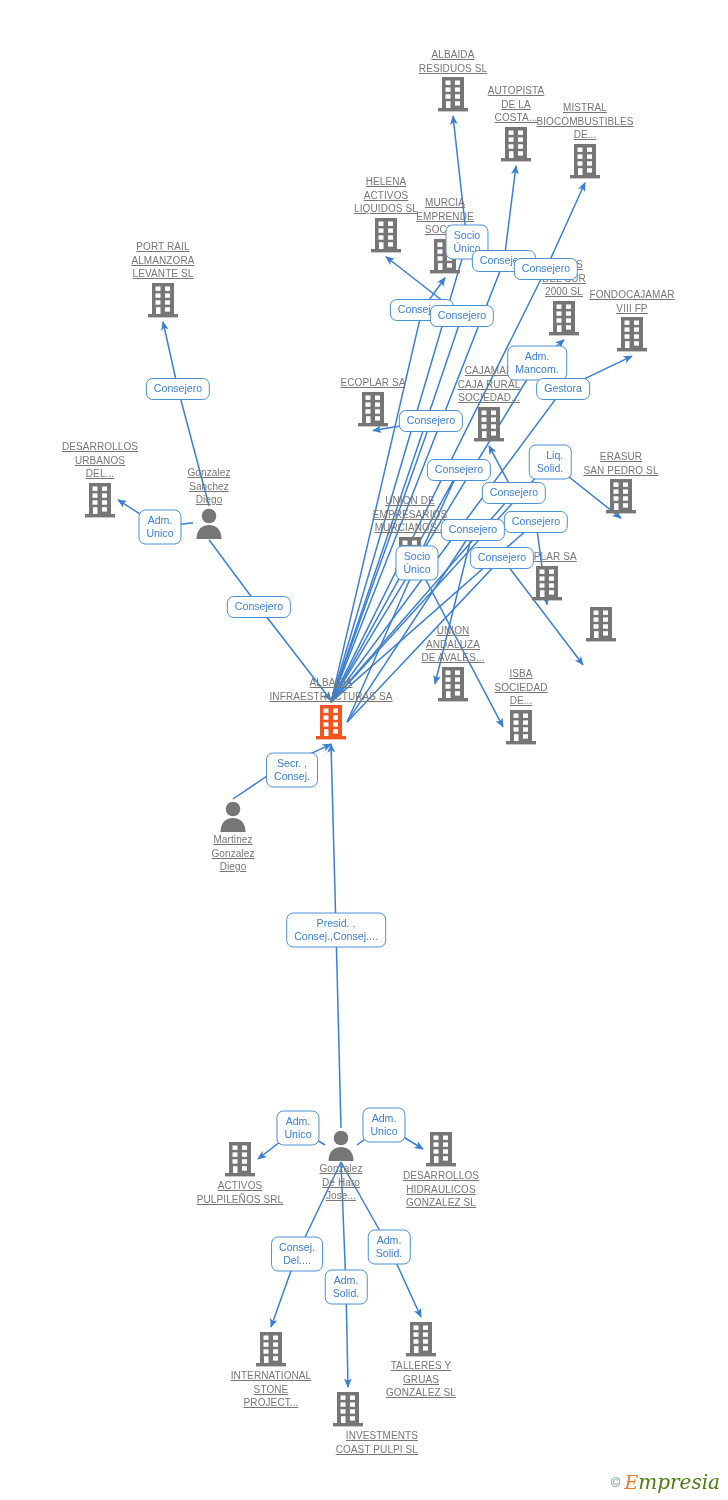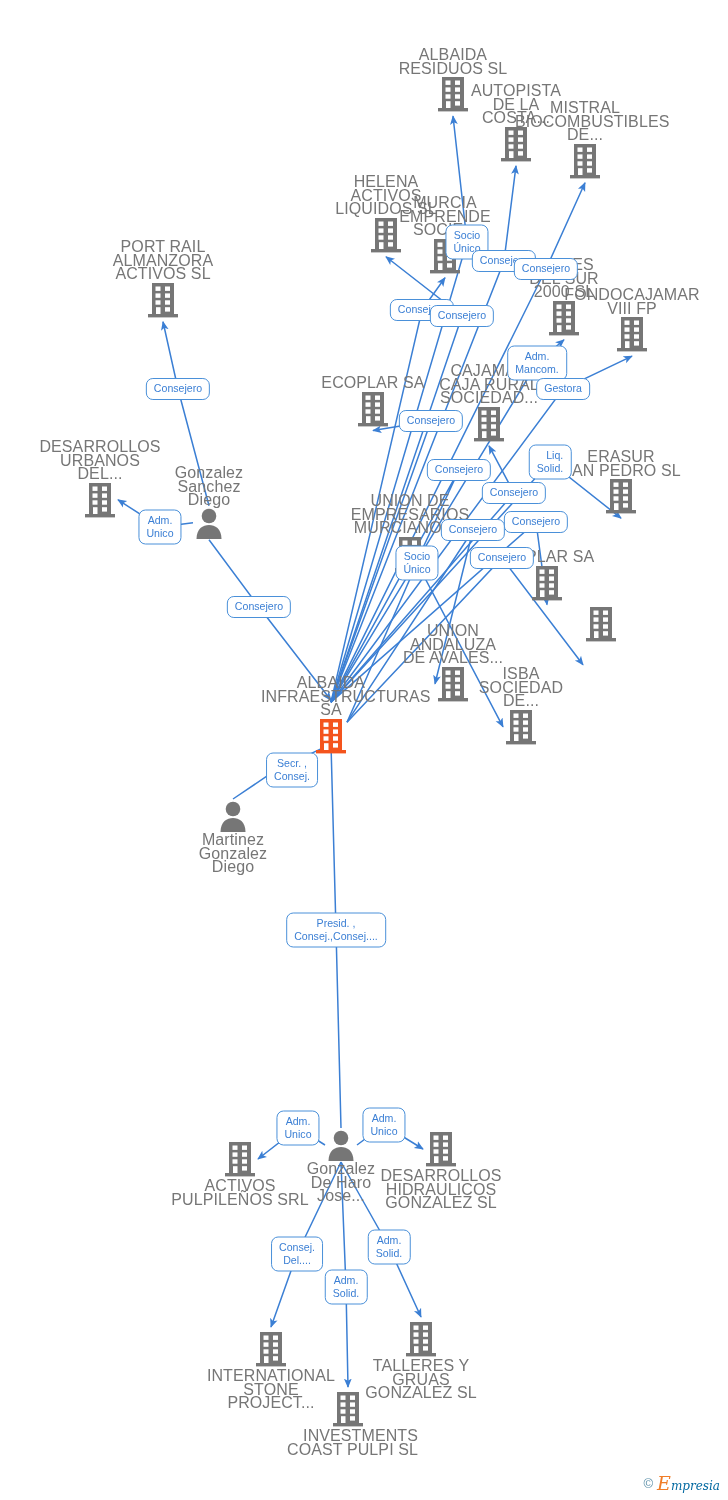--- a/index.html
+++ b/index.html
@@ -24,25 +24,26 @@
   
   .node{
     position:absolute;
     width:140px;
     margin-left:-70px;            
     text-align:center;
     z-index:3;
   }
   .node .label{
     display:block;
-    font-size:16px;
+    font-size:10px;
     line-height:13.6px;
     color:#767676;
     letter-spacing:.1px;
     white-space:pre-line;
+    text-decoration:underline;
   }
   .node .glyph{
     display:block;
     margin:0 auto;
     width:34px;height:38px;
   }
   .node.person .glyph{width:30px;height:32px;}
   .node.label-below .glyph{margin-bottom:1px;}
 
   
@@ -69,21 +70,21 @@
     bottom:6px;
     z-index:8;
     display:flex;
     align-items:center;
     gap:4px;
     font-size:16px;
   }
   #logo .copy{color:#5b8fa8;font-size:13px;}
   #logo .brand{font-family:"DejaVu Serif","Liberation Serif",serif;font-style:italic;}
   #logo .brand .e{color:#f07d28;font-size:19px;}
-  #logo .brand .rest{color:#0369a1;font-size:12px;}
+  #logo .brand .rest{color:#4d7c0f;font-size:20px;}
 </style>
 </head>
 <body>
 
 <div id="canvas">
 
   <svg id="edges" viewBox="0 0 728 1500" xmlns="http://www.w3.org/2000/svg">
     <defs>
       <marker id="arrow" markerWidth="7" markerHeight="7" refX="5.6" refY="3" orient="auto" markerUnits="strokeWidth">
         <path d="M0,0.4 L6.2,3 L0,5.6 L1.5,3 Z" fill="#3b7fd4"></path>
@@ -210,21 +211,21 @@
             <rect x="19" y="5.5" width="5" height="4.4" fill="#fff"></rect>
             <rect x="9.5" y="12.4" width="5" height="4.4" fill="#fff"></rect>
             <rect x="19" y="12.4" width="5" height="4.4" fill="#fff"></rect>
             <rect x="9.5" y="19.3" width="5" height="4.4" fill="#fff"></rect>
             <rect x="19" y="19.3" width="5" height="4.4" fill="#fff"></rect>
             <rect x="10" y="26.2" width="4.5" height="6.8" fill="#fff"></rect>
             <rect x="19" y="26.2" width="5" height="4.4" fill="#fff"></rect>
           </svg></span></div>
       <div class="node company label-above" style="left: 163px; top: 240px;"><span class="label">PORT RAIL
 ALMANZORA
-ACTIVOS SL</span><span><svg class="glyph" viewBox="0 0 34 38" xmlns="http://www.w3.org/2000/svg">
+LEVANTE SL</span><span><svg class="glyph" viewBox="0 0 34 38" xmlns="http://www.w3.org/2000/svg">
             <rect x="6" y="2" width="22" height="31" fill="#767676"></rect>
             <rect x="2" y="33" width="30" height="3.4" fill="#767676"></rect>
             <rect x="9.5" y="5.5" width="5" height="4.4" fill="#fff"></rect>
             <rect x="19" y="5.5" width="5" height="4.4" fill="#fff"></rect>
             <rect x="9.5" y="12.4" width="5" height="4.4" fill="#fff"></rect>
             <rect x="19" y="12.4" width="5" height="4.4" fill="#fff"></rect>
             <rect x="9.5" y="19.3" width="5" height="4.4" fill="#fff"></rect>
             <rect x="19" y="19.3" width="5" height="4.4" fill="#fff"></rect>
             <rect x="10" y="26.2" width="4.5" height="6.8" fill="#fff"></rect>
             <rect x="19" y="26.2" width="5" height="4.4" fill="#fff"></rect>

